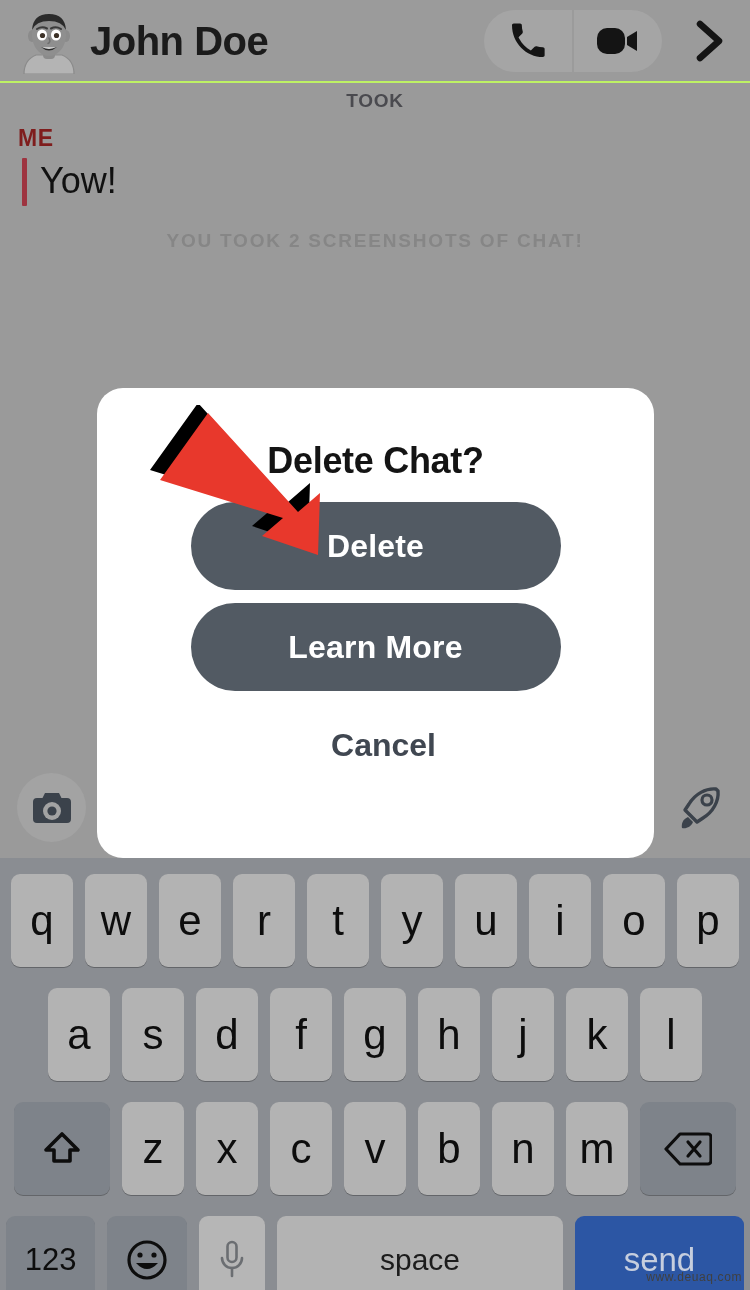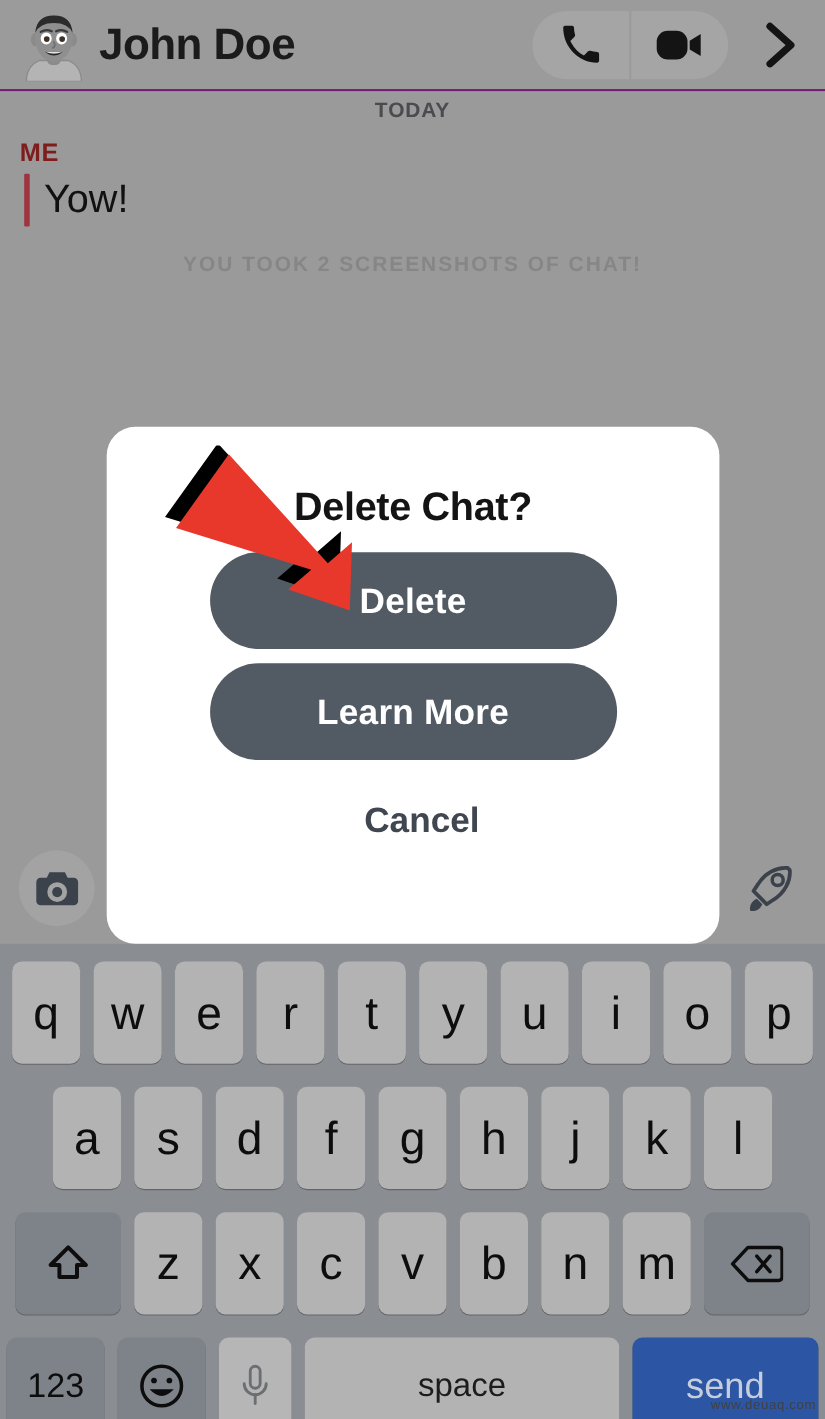--- a/index.html
+++ b/index.html
@@ -24,21 +24,21 @@
     overflow: hidden;
   }
 
   
   .header {
     position: absolute;
     top: 0; left: 0;
     width: 750px;
     height: 83px;
     background: #9b9b9b;
-    border-bottom: 2px solid #701a75;
+    border-bottom: 2px solid #bef264;
     display: flex;
     align-items: center;
     box-sizing: border-box;
   }
   .avatar {
     width: 66px;
     height: 66px;
     margin-left: 16px;
     margin-right: 8px;
     flex: 0 0 auto;
@@ -350,21 +350,21 @@
     </div>
 
     <div class="chevron-btn">
       <svg width="34" height="44" viewBox="0 0 34 44">
         <path d="M8 5 L27 22 L8 39" stroke="#141414" stroke-width="6.5" fill="none" stroke-linecap="round" stroke-linejoin="round"></path>
       </svg>
     </div>
   </div>
 
   <div class="chat">
-    <div class="today">TODAY</div>
+    <div class="today">TOOK</div>
     <div class="me-label">ME</div>
     <div class="msg-row">
       <div class="msg-bar"></div>
       <div class="msg-text">Yow!</div>
     </div>
     <div class="screenshot-note">YOU TOOK 2 SCREENSHOTS OF CHAT!</div>
   </div>
 
   <div class="action-bar">
     <div class="camera-btn">

